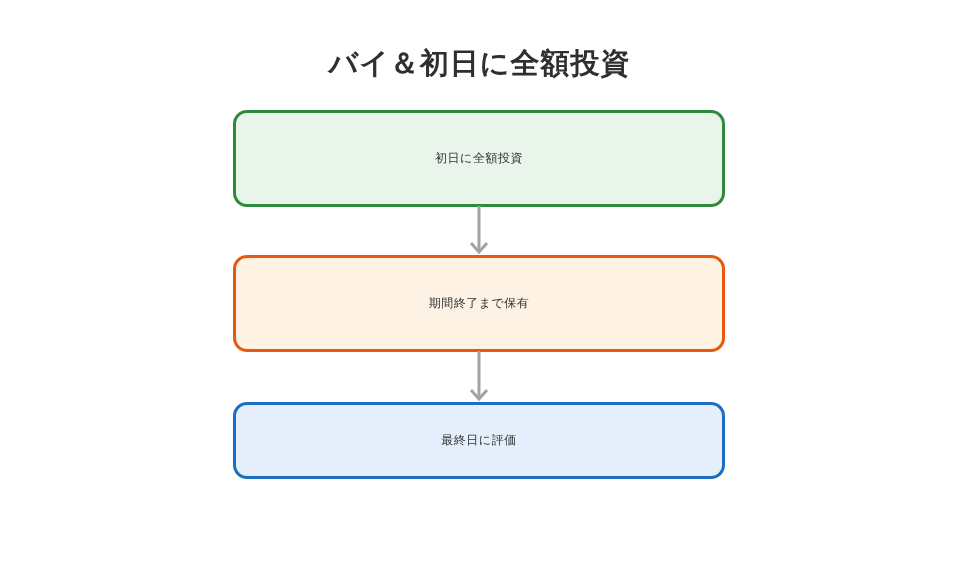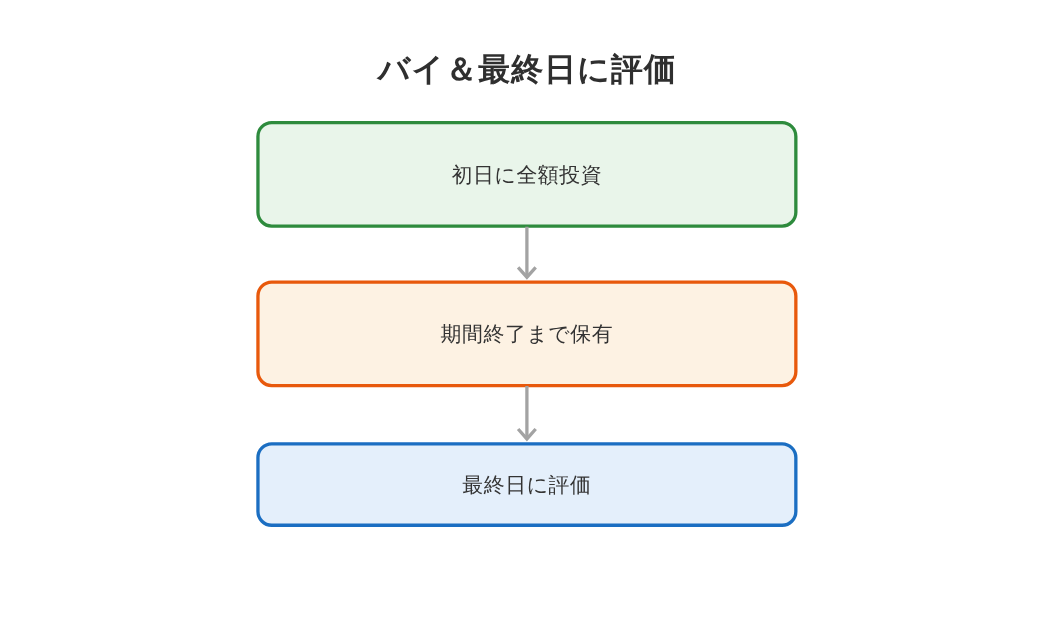--- a/index.html
+++ b/index.html
@@ -38,21 +38,21 @@
     border: 3px solid #888;
     border-radius: 14px;
     display: flex;
     align-items: center;
     justify-content: center;
   }
   .node-0 { top: 110px; height: 97px; }
   .node-1 { top: 255px; height: 97px; }
   .node-2 { top: 402px; height: 77px; }
   .node-label {
-    font-size: 19px;
+    font-size: 12px;
     color: var(--text-color);
     letter-spacing: 0.5px;
   }
   .arrow {
     position: absolute;
     left: 465px;
     width: 28px;
     display: block;
   }
   .arrow-0 { top: 206px; height: 49px; }
@@ -61,21 +61,21 @@
     stroke: var(--arrow-color);
     stroke-width: 3;
     fill: none;
   }
 </style>
 </head>
 <body>
 
 <div class="canvas">
 
-  <h1 class="title">バイ＆最終日に評価</h1>
+  <h1 class="title">バイ＆初日に全額投資</h1>
 
   <div class="node node-0" style="border-color: rgb(46, 139, 61); background-color: rgb(233, 245, 234);">
     <span class="node-label">初日に全額投資</span>
   </div>
 
   <svg class="arrow arrow-0" viewBox="0 0 28 49" aria-hidden="true">
     <line x1="14" y1="0" x2="14" y2="46"></line>
     <polyline points="6,37 14,46 22,37"></polyline>
   </svg>
 

